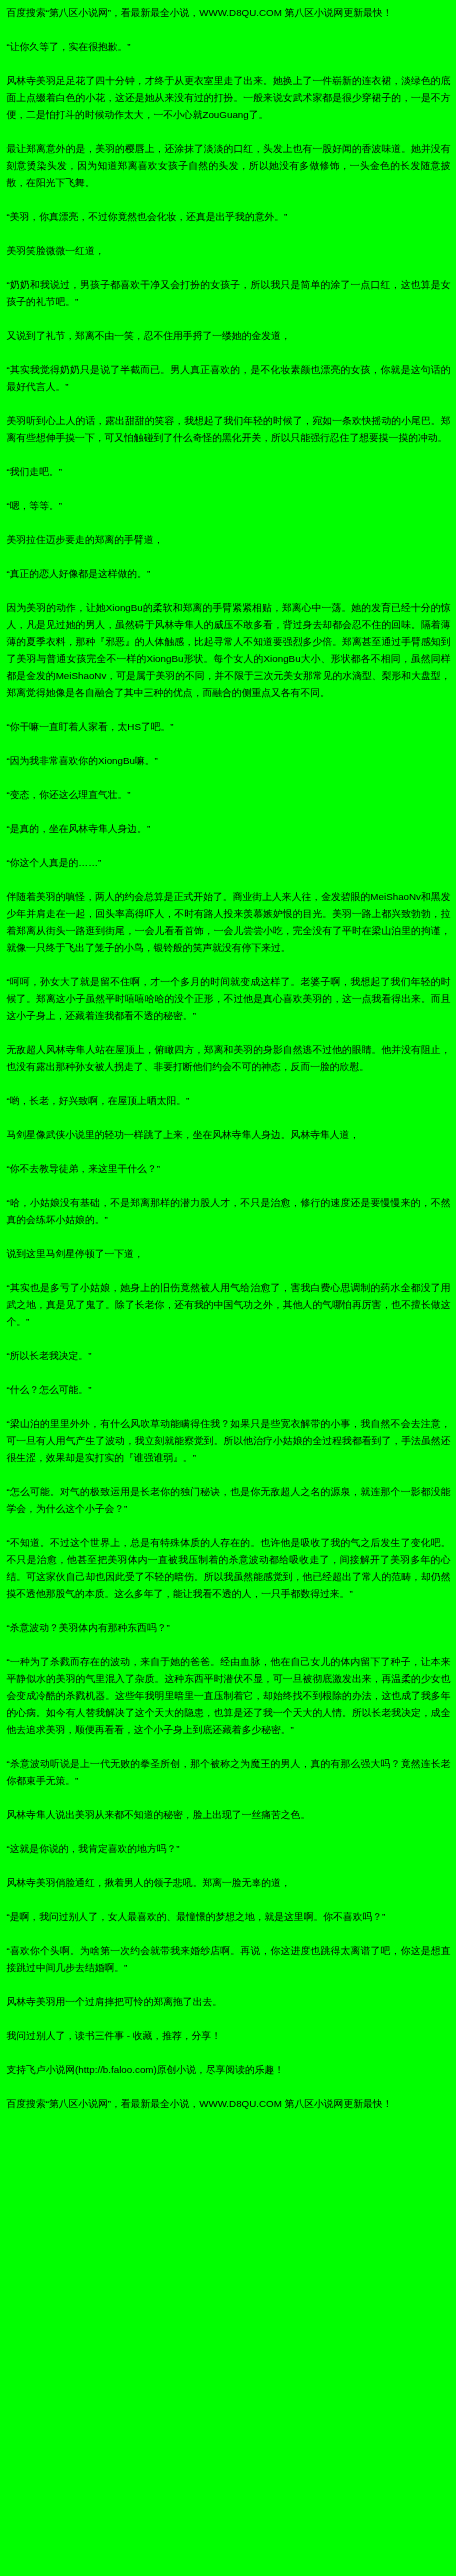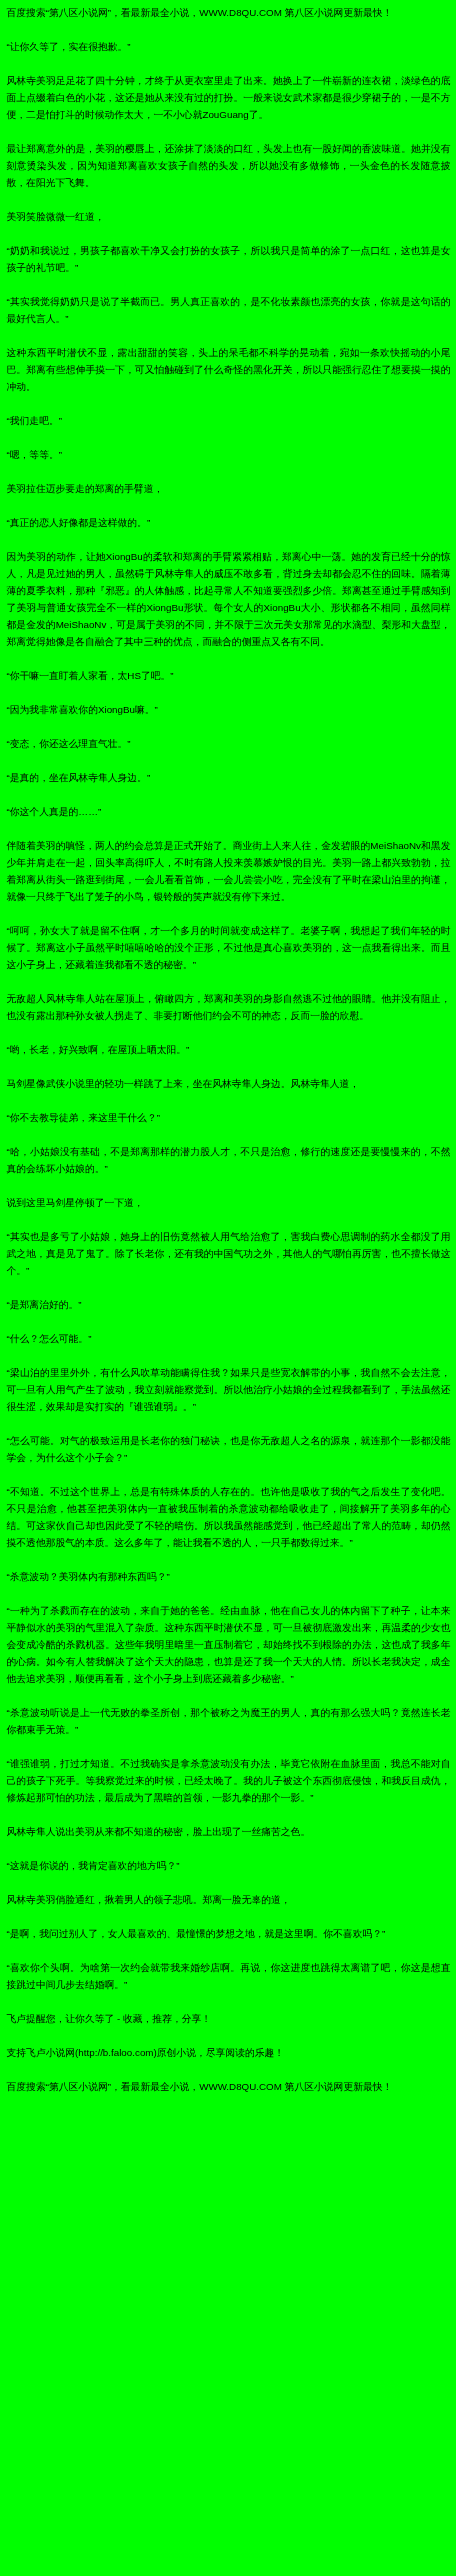--- a/index.html
+++ b/index.html
@@ -48,29 +48,31 @@
   <p class="promo-line">百度搜索“第八区小说网”，看最新最全小说，WWW.D8QU.COM 第八区小说网更新最快！</p>
 
   <div class="content">
 
       <p>“让你久等了，实在很抱歉。”</p>
 
       <p>风林寺美羽足足花了四十分钟，才终于从更衣室里走了出来。她换上了一件崭新的连衣裙，淡绿色的底面上点缀着白色的小花，这还是她从来没有过的打扮。一般来说女武术家都是很少穿裙子的，一是不方便，二是怕打斗的时候动作太大，一不小心就ZouGuang了。</p>
 
       <p>最让郑离意外的是，美羽的樱唇上，还涂抹了淡淡的口红，头发上也有一股好闻的香波味道。她并没有刻意烫染头发，因为知道郑离喜欢女孩子自然的头发，所以她没有多做修饰，一头金色的长发随意披散，在阳光下飞舞。</p>
 
+      <p>“美羽，你真漂亮，不过你竟然也会化妆，还真是出乎我的意外。”</p>
 
       <p>美羽笑脸微微一红道，</p>
 
       <p>“奶奶和我说过，男孩子都喜欢干净又会打扮的女孩子，所以我只是简单的涂了一点口红，这也算是女孩子的礼节吧。”</p>
 
+      <p>又说到了礼节，郑离不由一笑，忍不住用手捋了一缕她的金发道，</p>
 
       <p>“其实我觉得奶奶只是说了半截而已。男人真正喜欢的，是不化妆素颜也漂亮的女孩，你就是这句话的最好代言人。”</p>
 
-      <p>这种东西平时潜伏不显，露出甜甜的笑容，头上的呆毛都不科学的晃动着，宛如一条欢快摇动的小尾巴。郑离有些想伸手摸一下，可又怕触碰到了什么奇怪的黑化开关，所以只能强行忍住了想要摸一摸的冲动。</p>
+      <p>美羽听到心上人的话，露出甜甜的笑容，我想起了我们年轻的时候了，宛如一条欢快摇动的小尾巴。郑离有些想伸手摸一下，可又怕触碰到了什么奇怪的黑化开关，所以只能强行忍住了想要摸一摸的冲动。</p>
 
       <p>“我们走吧。”</p>
 
       <p>“嗯，等等。”</p>
 
       <p>美羽拉住迈步要走的郑离的手臂道，</p>
 
       <p>“真正的恋人好像都是这样做的。”</p>
 
       <p>因为美羽的动作，让她XiongBu的柔软和郑离的手臂紧紧相贴，郑离心中一荡。她的发育已经十分的惊人，凡是见过她的男人，虽然碍于风林寺隼人的威压不敢多看，背过身去却都会忍不住的回味。隔着薄薄的夏季衣料，那种『邪恶』的人体触感，比起寻常人不知道要强烈多少倍。郑离甚至通过手臂感知到了美羽与普通女孩完全不一样的XiongBu形状。每个女人的XiongBu大小、形状都各不相同，虽然同样都是金发的MeiShaoNv，可是属于美羽的不同，并不限于三次元美女那常见的水滴型、梨形和大盘型，郑离觉得她像是各自融合了其中三种的优点，而融合的侧重点又各有不同。</p>
@@ -97,50 +99,50 @@
       <p>马剑星像武侠小说里的轻功一样跳了上来，坐在风林寺隼人身边。风林寺隼人道，</p>
 
       <p>“你不去教导徒弟，来这里干什么？”</p>
 
       <p>“哈，小姑娘没有基础，不是郑离那样的潜力股人才，不只是治愈，修行的速度还是要慢慢来的，不然真的会练坏小姑娘的。”</p>
 
       <p>说到这里马剑星停顿了一下道，</p>
 
       <p>“其实也是多亏了小姑娘，她身上的旧伤竟然被人用气给治愈了，害我白费心思调制的药水全都没了用武之地，真是见了鬼了。除了长老你，还有我的中国气功之外，其他人的气哪怕再厉害，也不擅长做这个。”</p>
 
-      <p>“是郑离治好的。”</p>
+      <p>“所以长老我决定。”</p>
 
       <p>“什么？怎么可能。”</p>
 
       <p>“梁山泊的里里外外，有什么风吹草动能瞒得住我？如果只是些宽衣解带的小事，我自然不会去注意，可一旦有人用气产生了波动，我立刻就能察觉到。所以他治疗小姑娘的全过程我都看到了，手法虽然还很生涩，效果却是实打实的『谁强谁弱』。”</p>
 
       <p>“怎么可能。对气的极致运用是长老你的独门秘诀，也是你无敌超人之名的源泉，就连那个一影都没能学会，为什么这个小子会？”</p>
 
       <p>“不知道。不过这个世界上，总是有特殊体质的人存在的。也许他是吸收了我的气之后发生了变化吧。不只是治愈，他甚至把美羽体内一直被我压制着的杀意波动都给吸收走了，间接解开了美羽多年的心结。可这家伙自己却也因此受了不轻的暗伤。所以我虽然能感觉到，他已经超出了常人的范畴，却仍然摸不透他那股气的本质。这么多年了，能让我看不透的人，一只手都数得过来。”</p>
 
       <p>“杀意波动？美羽体内有那种东西吗？”</p>
 
       <p>“一种为了杀戮而存在的波动，来自于她的爸爸。经由血脉，他在自己女儿的体内留下了种子，让本来平静似水的美羽的气里混入了杂质。这种东西平时潜伏不显，可一旦被彻底激发出来，再温柔的少女也会变成冷酷的杀戮机器。这些年我明里暗里一直压制着它，却始终找不到根除的办法，这也成了我多年的心病。如今有人替我解决了这个天大的隐患，也算是还了我一个天大的人情。所以长老我决定，成全他去追求美羽，顺便再看看，这个小子身上到底还藏着多少秘密。”</p>
 
       <p>“杀意波动听说是上一代无败的拳圣所创，那个被称之为魔王的男人，真的有那么强大吗？竟然连长老你都束手无策。”</p>
 
-      <p>“谁强谁弱，打过才知道。不过我确实是拿杀意波动没有办法，毕竟它依附在血脉里面，我总不能对自己的孩子下死手。等我察觉过来的时候，已经太晚了。我的儿子被这个东西彻底侵蚀，和我反目成仇，修炼起那可怕的功法，最后成为了黑暗的首领，一影九拳的那个一影。”</p>
 
       <p>风林寺隼人说出美羽从来都不知道的秘密，脸上出现了一丝痛苦之色。</p>
 
       <p>“这就是你说的，我肯定喜欢的地方吗？”</p>
 
       <p>风林寺美羽俏脸通红，揪着男人的领子悲吼。郑离一脸无辜的道，</p>
 
       <p>“是啊，我问过别人了，女人最喜欢的、最憧憬的梦想之地，就是这里啊。你不喜欢吗？”</p>
 
       <p>“喜欢你个头啊。为啥第一次约会就带我来婚纱店啊。再说，你这进度也跳得太离谱了吧，你这是想直接跳过中间几步去结婚啊。”</p>
 
+      <p>风林寺美羽用一个过肩摔把可怜的郑离拖了出去。</p>
     </div>
 
   <div class="footer">
-    <p>飞卢提醒您，让你久等了 - 收藏，推荐，分享！</p>
+    <p>我问过别人了，读书三件事 - 收藏，推荐，分享！</p>
     <p class="support">支持飞卢小说网(http://b.faloo.com)原创小说，尽享阅读的乐趣！</p>
     <p class="promo-bottom">百度搜索“第八区小说网”，看最新最全小说，WWW.D8QU.COM 第八区小说网更新最快！</p>
   </div>
 
 </div>
 
 
 </body></html>

